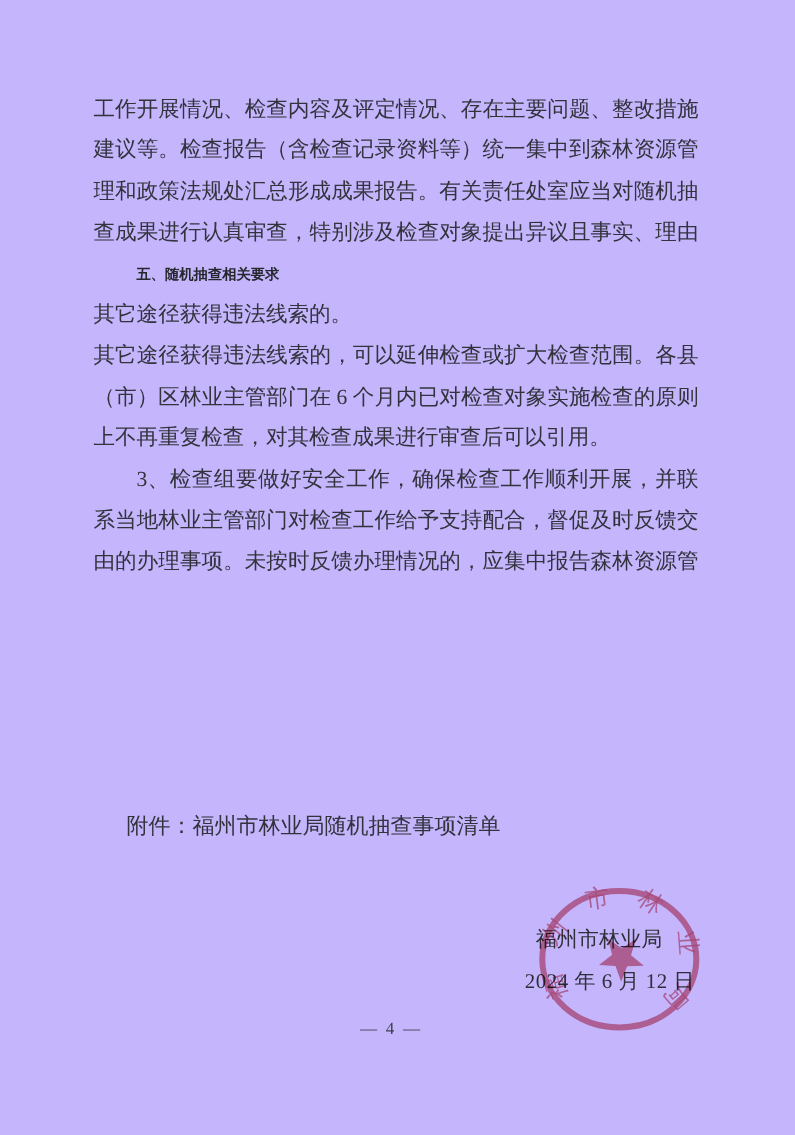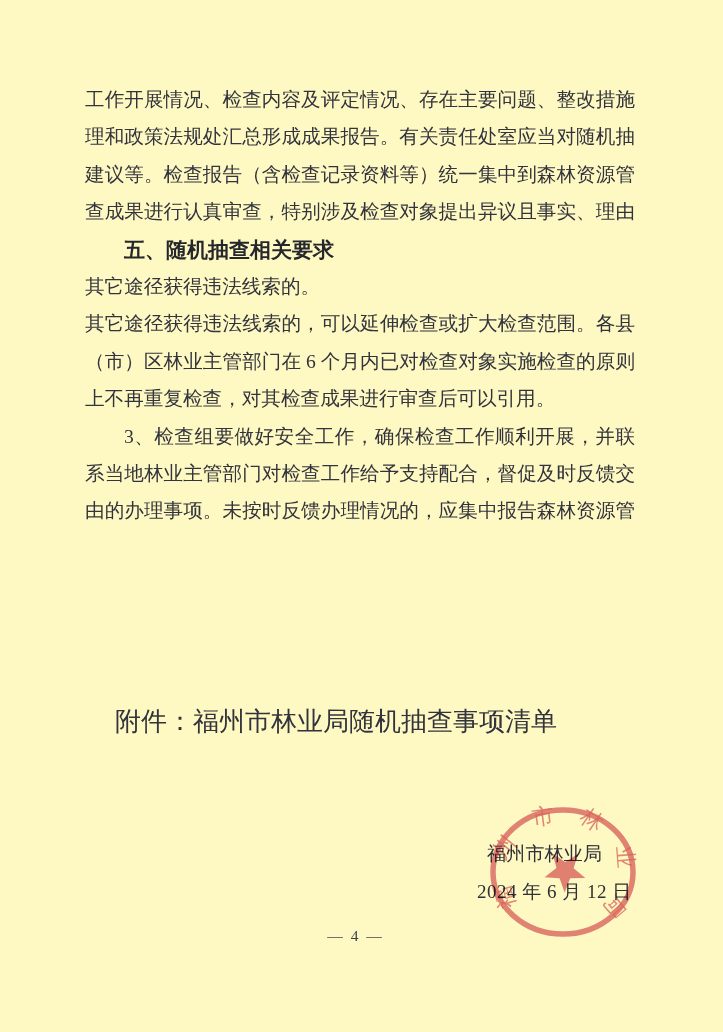--- a/index.html
+++ b/index.html
@@ -1,33 +1,33 @@
 <!DOCTYPE html>
 <html><head>
 <meta charset="utf-8">
 <style>
   html,body { margin:0; padding:0; background:#e8e8e8; }
   .page {
     position:relative; width:723px; height:1032px; margin:0 auto;
-    background:#fef9c3; overflow:hidden;
+    background:#c4b5fd; overflow:hidden;
     font-family:"Liberation Serif","DejaVu Serif",serif;
     color:#32333c;
   }
   .body-block { position:absolute; left:85px; top:81px; width:550px; font-size:19.6px; }
   .line { height:37.4px; line-height:37.4px; }
   .j { text-align:justify; text-align-last:justify; }
   .indent { padding-left:39px; }
   .heading {
     font-family:"Liberation Sans","DejaVu Sans",sans-serif;
-    font-weight:bold; font-size:21px; color:#26272d;
+    font-weight:bold; font-size:13px; color:#26272d;
     text-align:center; text-align-last:left;
   }
   .attachment-line {
-    position:absolute; left:115px; top:703px; width:520px;
-    height:37.4px; line-height:37.4px; font-size:26px;
+    position:absolute; left:115px; top:733px; width:520px;
+    height:37.4px; line-height:37.4px; font-size:20px;
   }
   .sig-org {
     position:absolute; left:487px; top:841px;
     font-size:19px; letter-spacing:0.2px; color:#2e2f38;
   }
   .sig-date {
     position:absolute; left:477px; top:879px;
     font-size:19px; letter-spacing:0.5px; color:#2e2f38;text-align:center;
   }
   .seal {
@@ -40,22 +40,22 @@
     text-align:center; font-size:15.5px; letter-spacing:2px; color:#3e3f49;
   }
 </style>
 </head>
 <body>
 
 <div class="page">
 
   <div class="body-block">
     <div class="line j">工作开展情况、检查内容及评定情况、存在主要问题、整改措施</div>
+    <div class="line j">建议等。检查报告（含检查记录资料等）统一集中到森林资源管</div>
     <div class="line j">理和政策法规处汇总形成成果报告。有关责任处室应当对随机抽</div>
-    <div class="line j">建议等。检查报告（含检查记录资料等）统一集中到森林资源管</div>
     <div class="line j">查成果进行认真审查，特别涉及检查对象提出异议且事实、理由</div>
 
     <div class="line indent heading">五、随机抽查相关要求</div>
 
     <div class="line">其它途径获得违法线索的。</div>
 
     <div class="line j">其它途径获得违法线索的，可以延伸检查或扩大检查范围。各县</div>
     <div class="line j">（市）区林业主管部门在 6 个月内已对检查对象实施检查的原则</div>
     <div class="line">上不再重复检查，对其检查成果进行审查后可以引用。</div>
 

